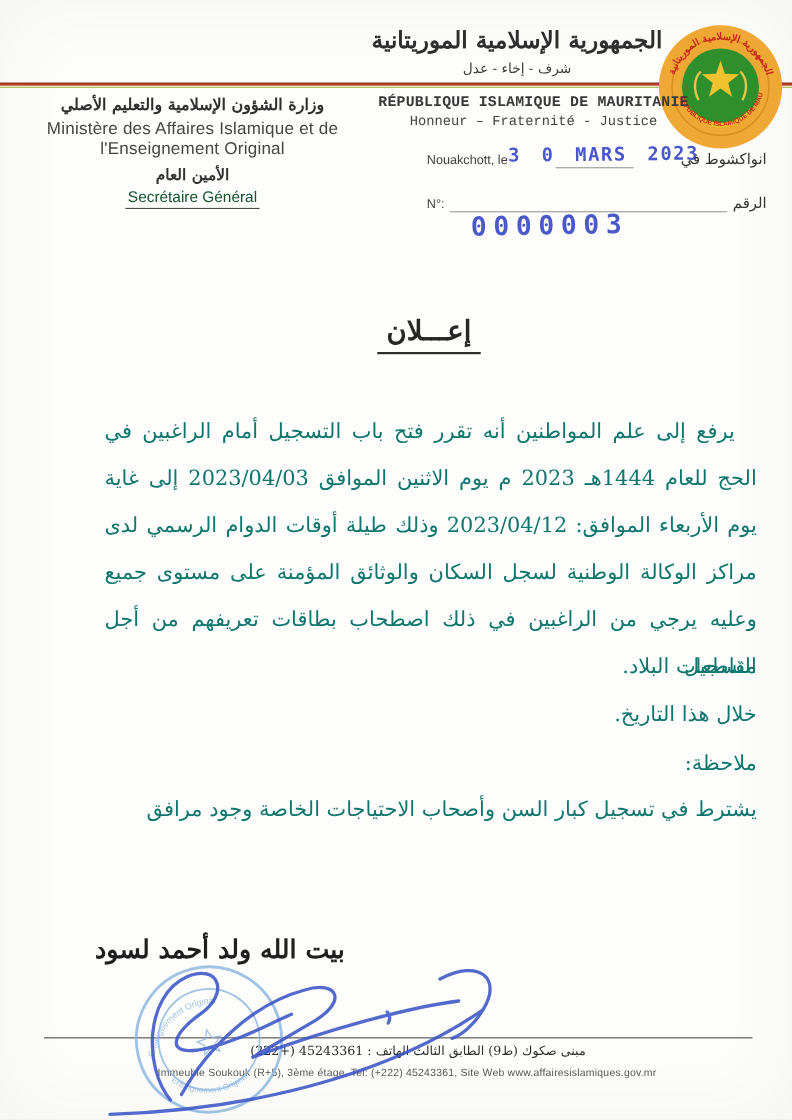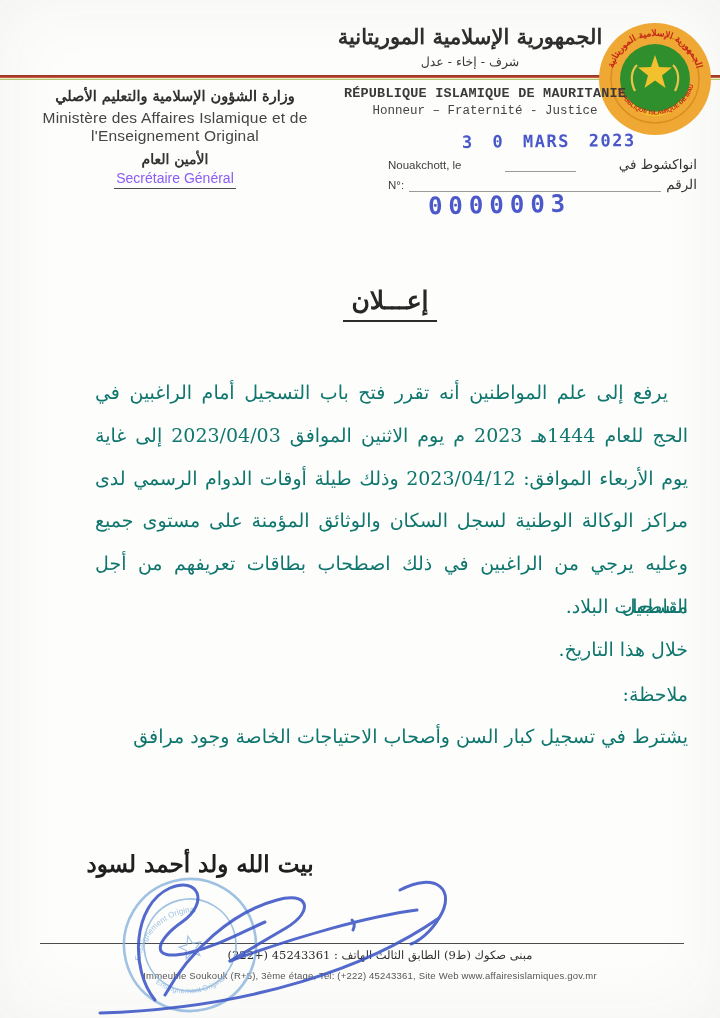--- a/index.html
+++ b/index.html
@@ -21,36 +21,36 @@
     position:absolute; top:75px; left:0; width:720px; height:5px;
     background:linear-gradient(180deg,#8a3a20 0%,#c0392b 45%,#e9eec0 70%,#97b050 100%);
   }
 
   .emblem { position:absolute; top:21px; left:597px; width:116px; height:116px; }
 
   .ministry-block { position:absolute; top:86px; left:8px; width:334px; text-align:center; }
   .ministry-ar { font-size:14.5px; font-weight:bold; color:#2f2f2f; line-height:20px; }
   .ministry-fr { font-size:15.5px; color:#454545; line-height:18px; margin-top:3px; letter-spacing:.2px; }
   .office-ar { font-size:14px; font-weight:bold; color:#333; margin-top:6px; }
-  .office-fr { display:inline-block; font-size:14px; color:#8b5cf6; margin-top:3px;
+  .office-fr { display:inline-block; font-size:14px; color:#14532d; margin-top:3px;
                border-bottom:1.6px solid #4a4a4a; padding:0 2px 2px; }
 
   .republic-block { position:absolute; top:86px; left:330px; width:310px; text-align:center;font-family:Liberation Mono, monospace; }
   .republic-fr { font-size:13.5px; font-weight:bold; color:#3a3a3a; letter-spacing:.2px; }
   .republic-motto-fr { font-size:12.5px; color:#444; margin-top:3px; }
 
   
   .date-stamp {
     position:absolute; top:131px; left:462px;
     font-family:"DejaVu Sans Mono",monospace; font-weight:bold;
     font-size:17px; color:#3a4ac6; letter-spacing:1.5px; word-spacing:7px;
     transform:rotate(-.6deg); opacity:.92;
   }
   .dl-row { position:absolute; left:388px; width:309px; display:flex; align-items:flex-end; gap:5px; }
-  .dl-row.place { top:156px;gap:43px; }
+  .dl-row.place { top:136px;gap:43px; }
   .dl-row.num   { top:176px; }
   .dl-fr { font-size:11.5px; color:#3f3f3f; white-space:nowrap; padding-bottom:1px; }
   .dl-line { flex:1; border-bottom:1px solid #9a9a98; height:14px; }
   .dl-ar { font-size:13.5px; color:#333; white-space:nowrap; }
   .serial-stamp {
     position:absolute; top:191px; left:428px;
     font-family:"DejaVu Sans Mono",monospace; font-size:24px; font-weight:bold;
     color:#3342c2; letter-spacing:6px; transform:rotate(-1deg); opacity:.88;
   }
 

